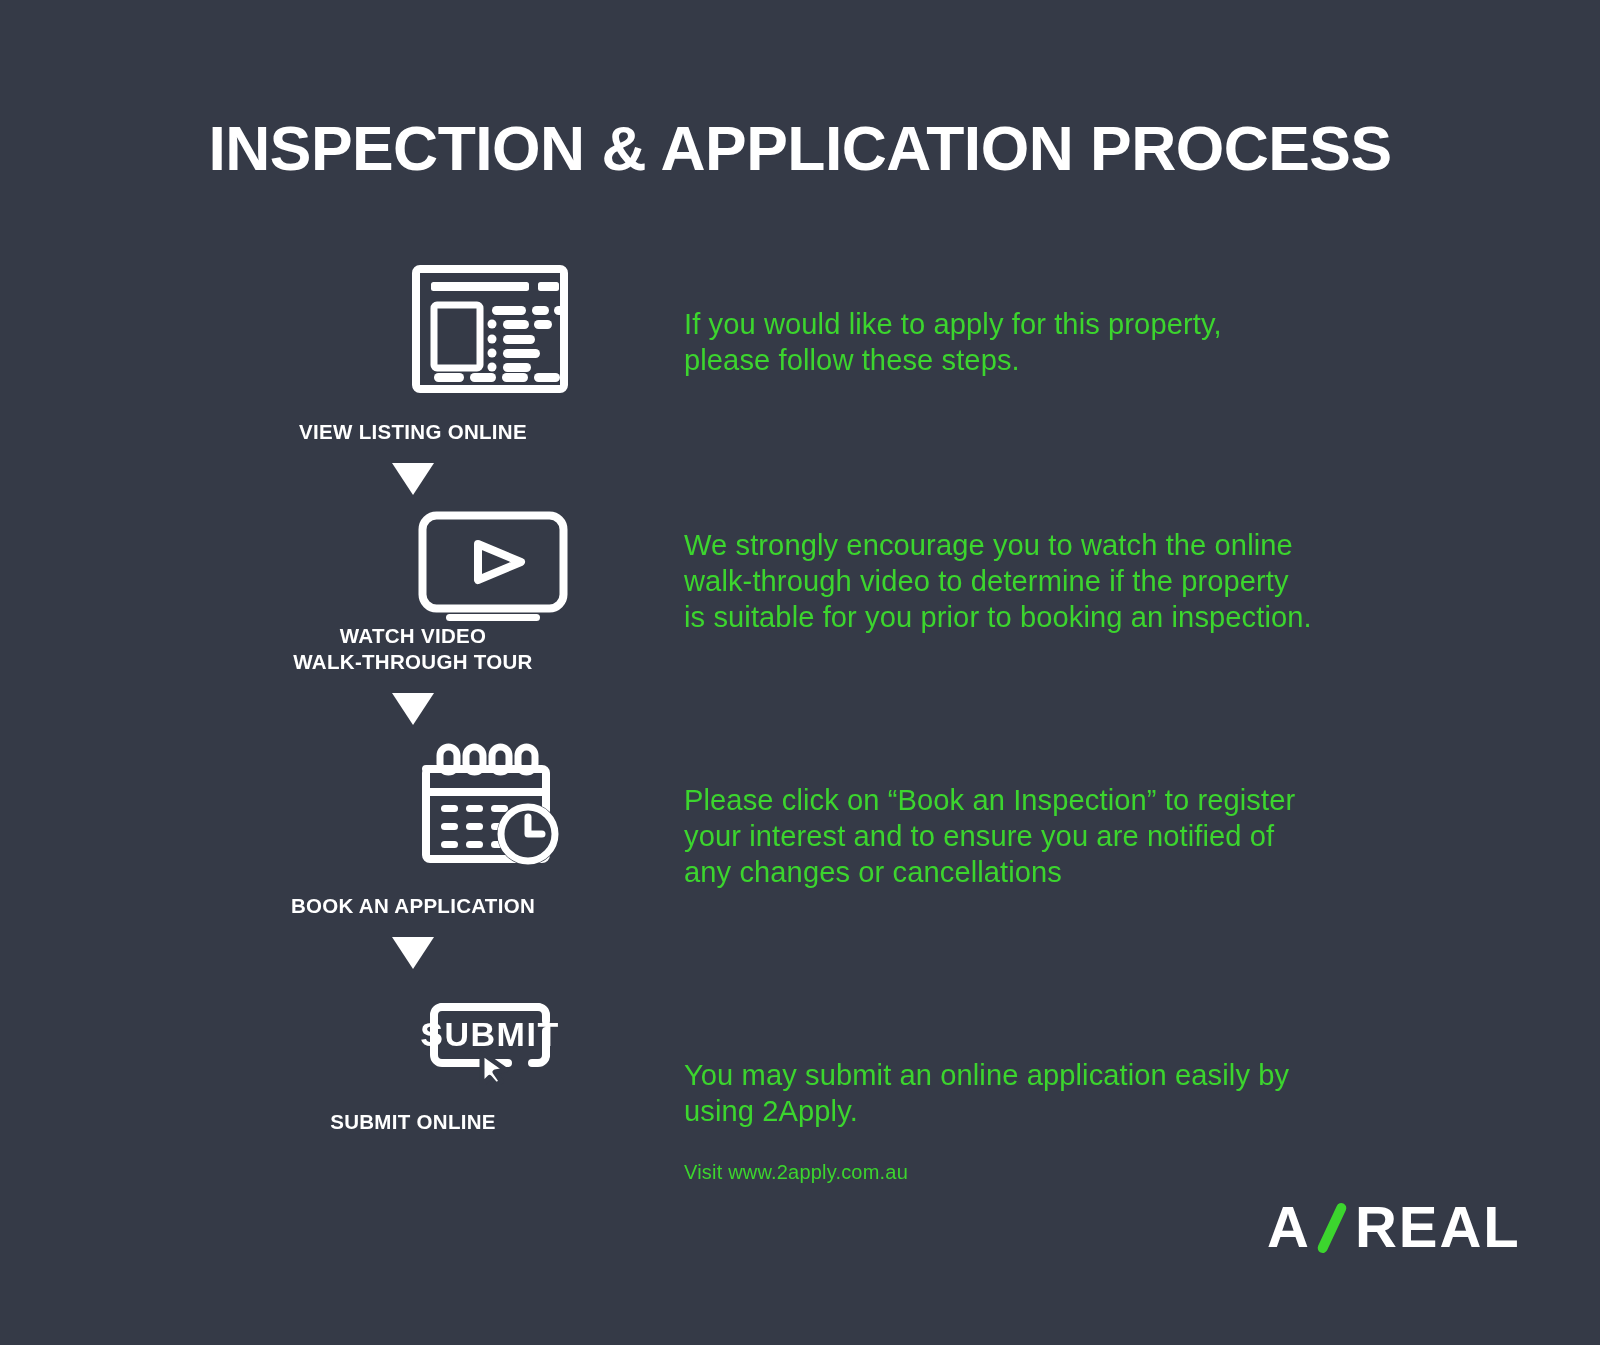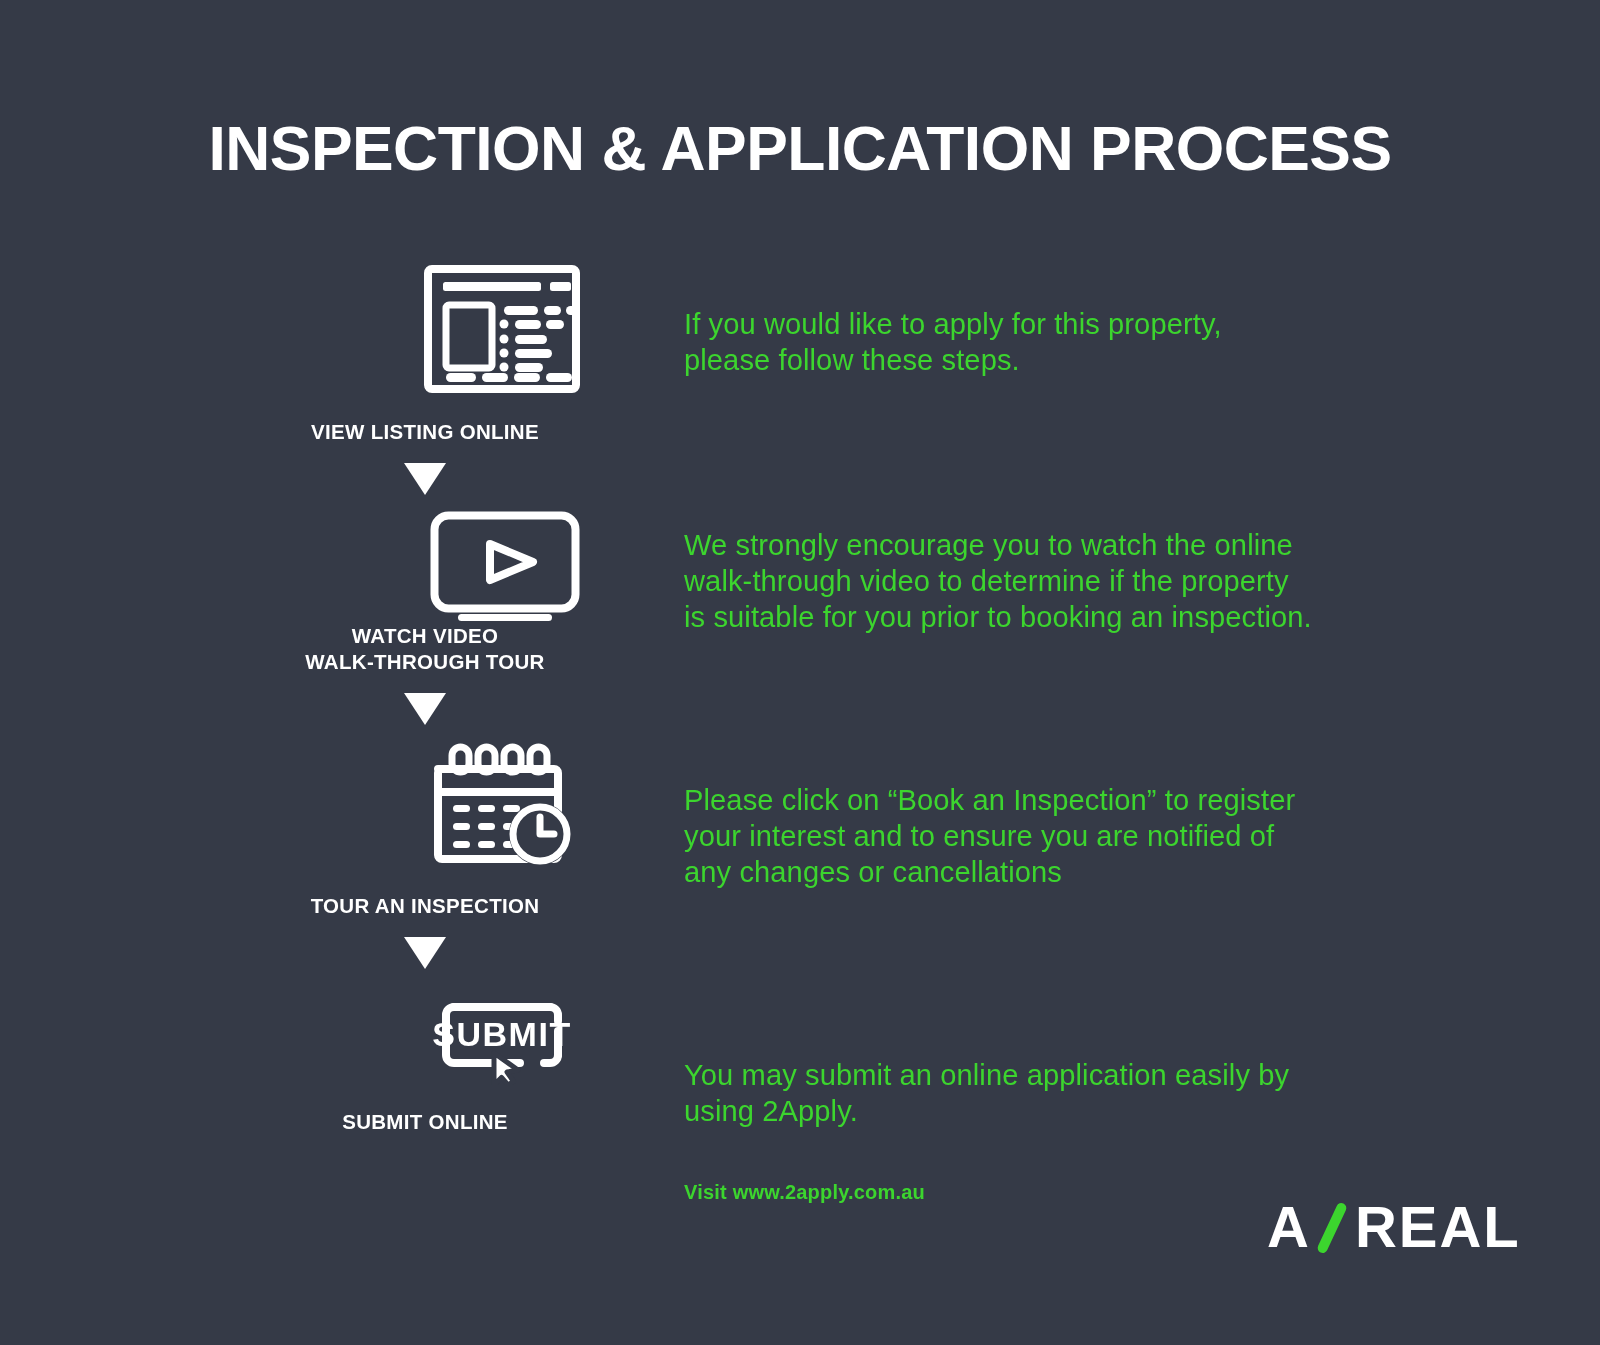--- a/index.html
+++ b/index.html
@@ -33,21 +33,21 @@
     font-weight: bold;
     font-size: 63px;
     letter-spacing: -0.5px;
     transform: scaleX(0.99);
     white-space: nowrap;
   }
 
   
   .flow {
     position: absolute;
-    left: 270px;
+    left: 258px;
     top: 265px;
     width: 310px;
   }
   .step {
     position: relative;
     width: 310px;
     text-align: center;
   }
   .icon-wrap {
     display: flex;
@@ -86,24 +86,23 @@
   }
   .copy-1 { left: 684px; top: 306px; width: 700px; }
   .copy-2 { left: 684px; top: 527px; width: 760px; }
   .copy-3 { left: 684px; top: 782px; width: 720px; }
   .copy-4 { left: 684px; top: 1057px; width: 720px; }
   .visit {
     position: absolute;
     left: 684px;
     top: 1161px;
     color: #3cd52e;
-    font-weight: bold;
+    font-weight: normal;
     font-size: 20px;
     letter-spacing: 0.2px;
-    margin-top: 20px;
   }
 
   
   .logo {
     position: absolute;
     left: 1267px;
     top: 1196px;
     display: flex;
     align-items: center;
     height: 62px;
@@ -214,21 +213,21 @@
           <rect x="73" y="84" width="17" height="7" rx="3.5" fill="#ffffff"></rect>
           <rect x="98" y="84" width="17" height="7" rx="3.5" fill="#ffffff"></rect>
           <rect x="23" y="102" width="17" height="7" rx="3.5" fill="#ffffff"></rect>
           <rect x="48" y="102" width="17" height="7" rx="3.5" fill="#ffffff"></rect>
           <rect x="73" y="102" width="17" height="7" rx="3.5" fill="#ffffff"></rect>
           <circle cx="110" cy="95" r="31" fill="#353a47"></circle>
           <circle cx="110" cy="95" r="27" stroke="#ffffff" stroke-width="7"></circle>
           <path d="M110 78 V95 H124" stroke="#ffffff" stroke-width="7" stroke-linecap="round" stroke-linejoin="round"></path>
         </svg>
       </div>
-      <div class="step-label" style="margin-top:24px;">TOUR AN INSPECTION</div>
+      <div class="step-label" style="margin-top:24px;">BOOK AN APPLICATION</div>
     </div>
 
     <div class="arrow" style="margin-top:18px;">
       <svg width="42" height="32" viewBox="0 0 42 32">
           <polygon points="0,0 42,0 21,32" fill="#ffffff"></polygon>
         </svg>
     </div>
 
     <div class="step" style="margin-top:16px;">
       <div class="icon-wrap">

